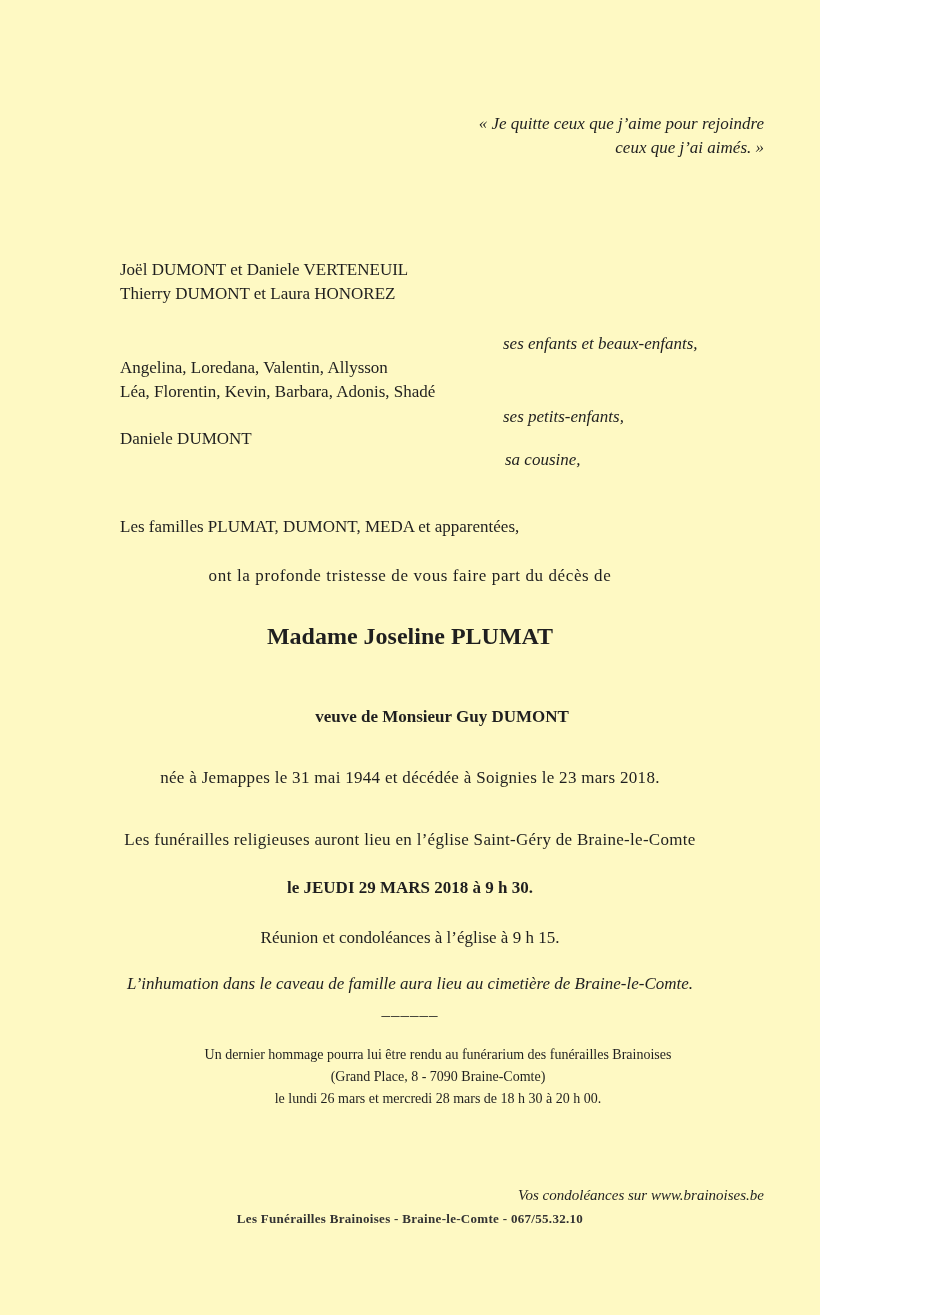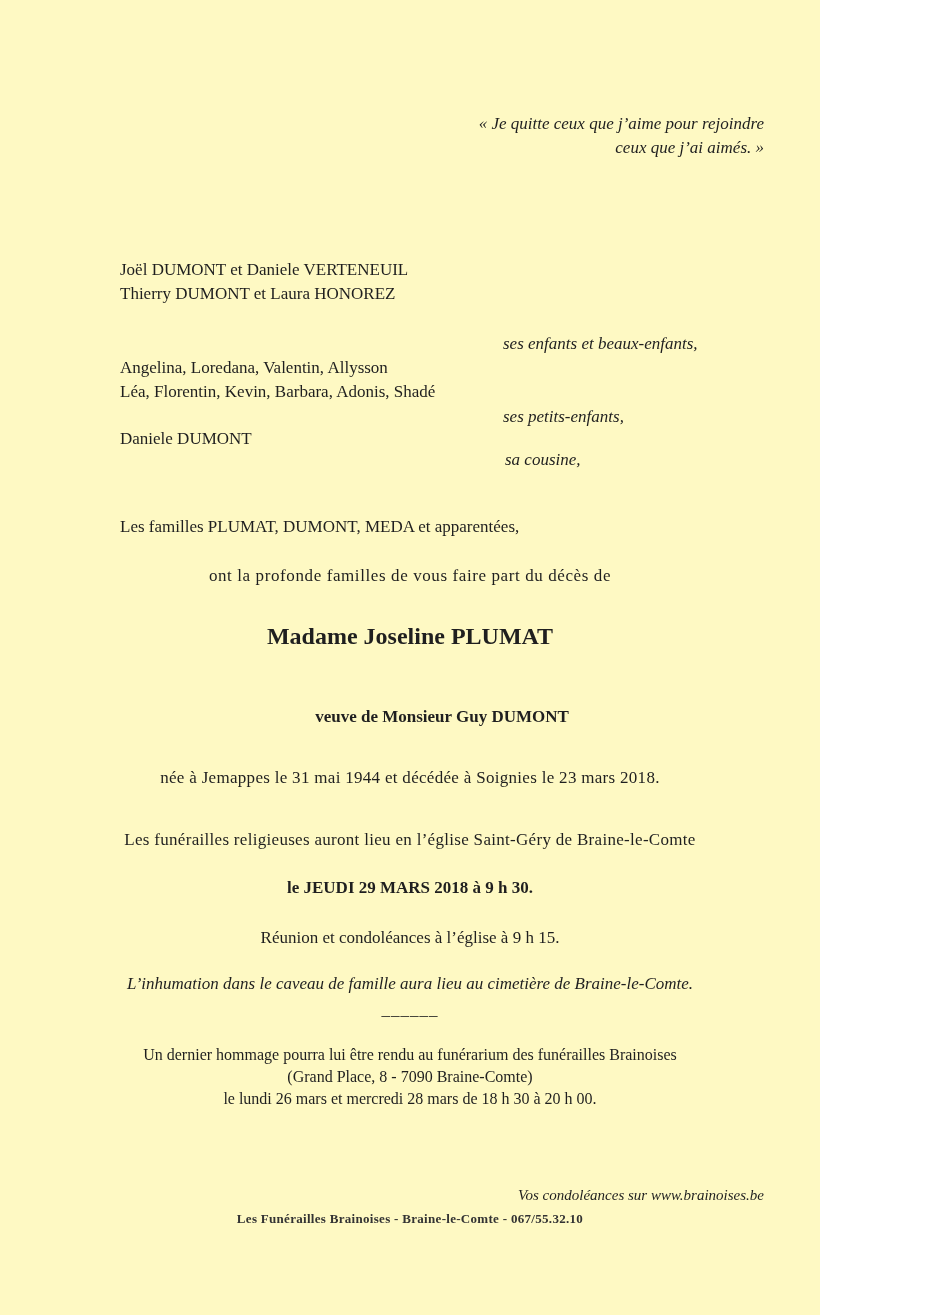--- a/index.html
+++ b/index.html
@@ -39,21 +39,21 @@
   .families-line    { top: 515px; left: 120px; }
   .intro-line       { top: 564px; letter-spacing: 0.6px; }
   .deceased-name    { top: 620px; font-size: 24px; line-height: 32px; }
   .widow-line       { top: 705px; padding-left: 32px; }
   .birth-death      { top: 766px; letter-spacing: 0.3px; }
   .church-line      { top: 828px; letter-spacing: 0.3px; }
   .date-line        { top: 876px; text-align: center; }
   .gathering-line   { top: 926px; }
   .burial-line      { top: 972px; }
   .divider          { top: 998px; letter-spacing: 1px; }
-  .tribute          { top: 1044px; font-size: 16px; line-height: 22px; }
+  .tribute          { top: 1044px; font-size: 14px; line-height: 22px; padding-left: 28px; }
   .condolences      { top: 1183px; right: 56px; font-style: italic; font-size: 15px; }
   .funeral-home     { top: 1207px; font-weight: bold; font-size: 13px; color: #333333; letter-spacing: 0.3px; }
 </style>
 </head>
 <body>
 
 <div class="page">
 
   <div class="abs quote">
     <div class="line">«  Je quitte ceux que j’aime pour rejoindre</div>
@@ -73,21 +73,21 @@
   </div>
 
   <div class="abs grandchildren-label line italic">ses petits-enfants,</div>
 
   <div class="abs cousin-name line">Daniele DUMONT</div>
 
   <div class="abs cousin-label line italic">sa cousine,</div>
 
   <div class="abs families-line line">Les familles PLUMAT, DUMONT, MEDA et apparentées,</div>
 
-  <div class="abs center intro-line line">ont la profonde familles de vous faire part du décès de</div>
+  <div class="abs center intro-line line">ont la profonde tristesse de vous faire part du décès de</div>
 
   <div class="abs center deceased-name bold">Madame Joseline PLUMAT</div>
 
   <div class="abs center widow-line line bold">veuve de Monsieur Guy DUMONT</div>
 
   <div class="abs center birth-death line">née à Jemappes le 31 mai 1944 et décédée à Soignies le 23 mars 2018.</div>
 
   <div class="abs center church-line line">Les funérailles religieuses auront lieu en l’église Saint-Géry de Braine-le-Comte</div>
 
   <div class="abs center date-line line bold">le JEUDI 29 MARS 2018 à 9 h 30.</div>

